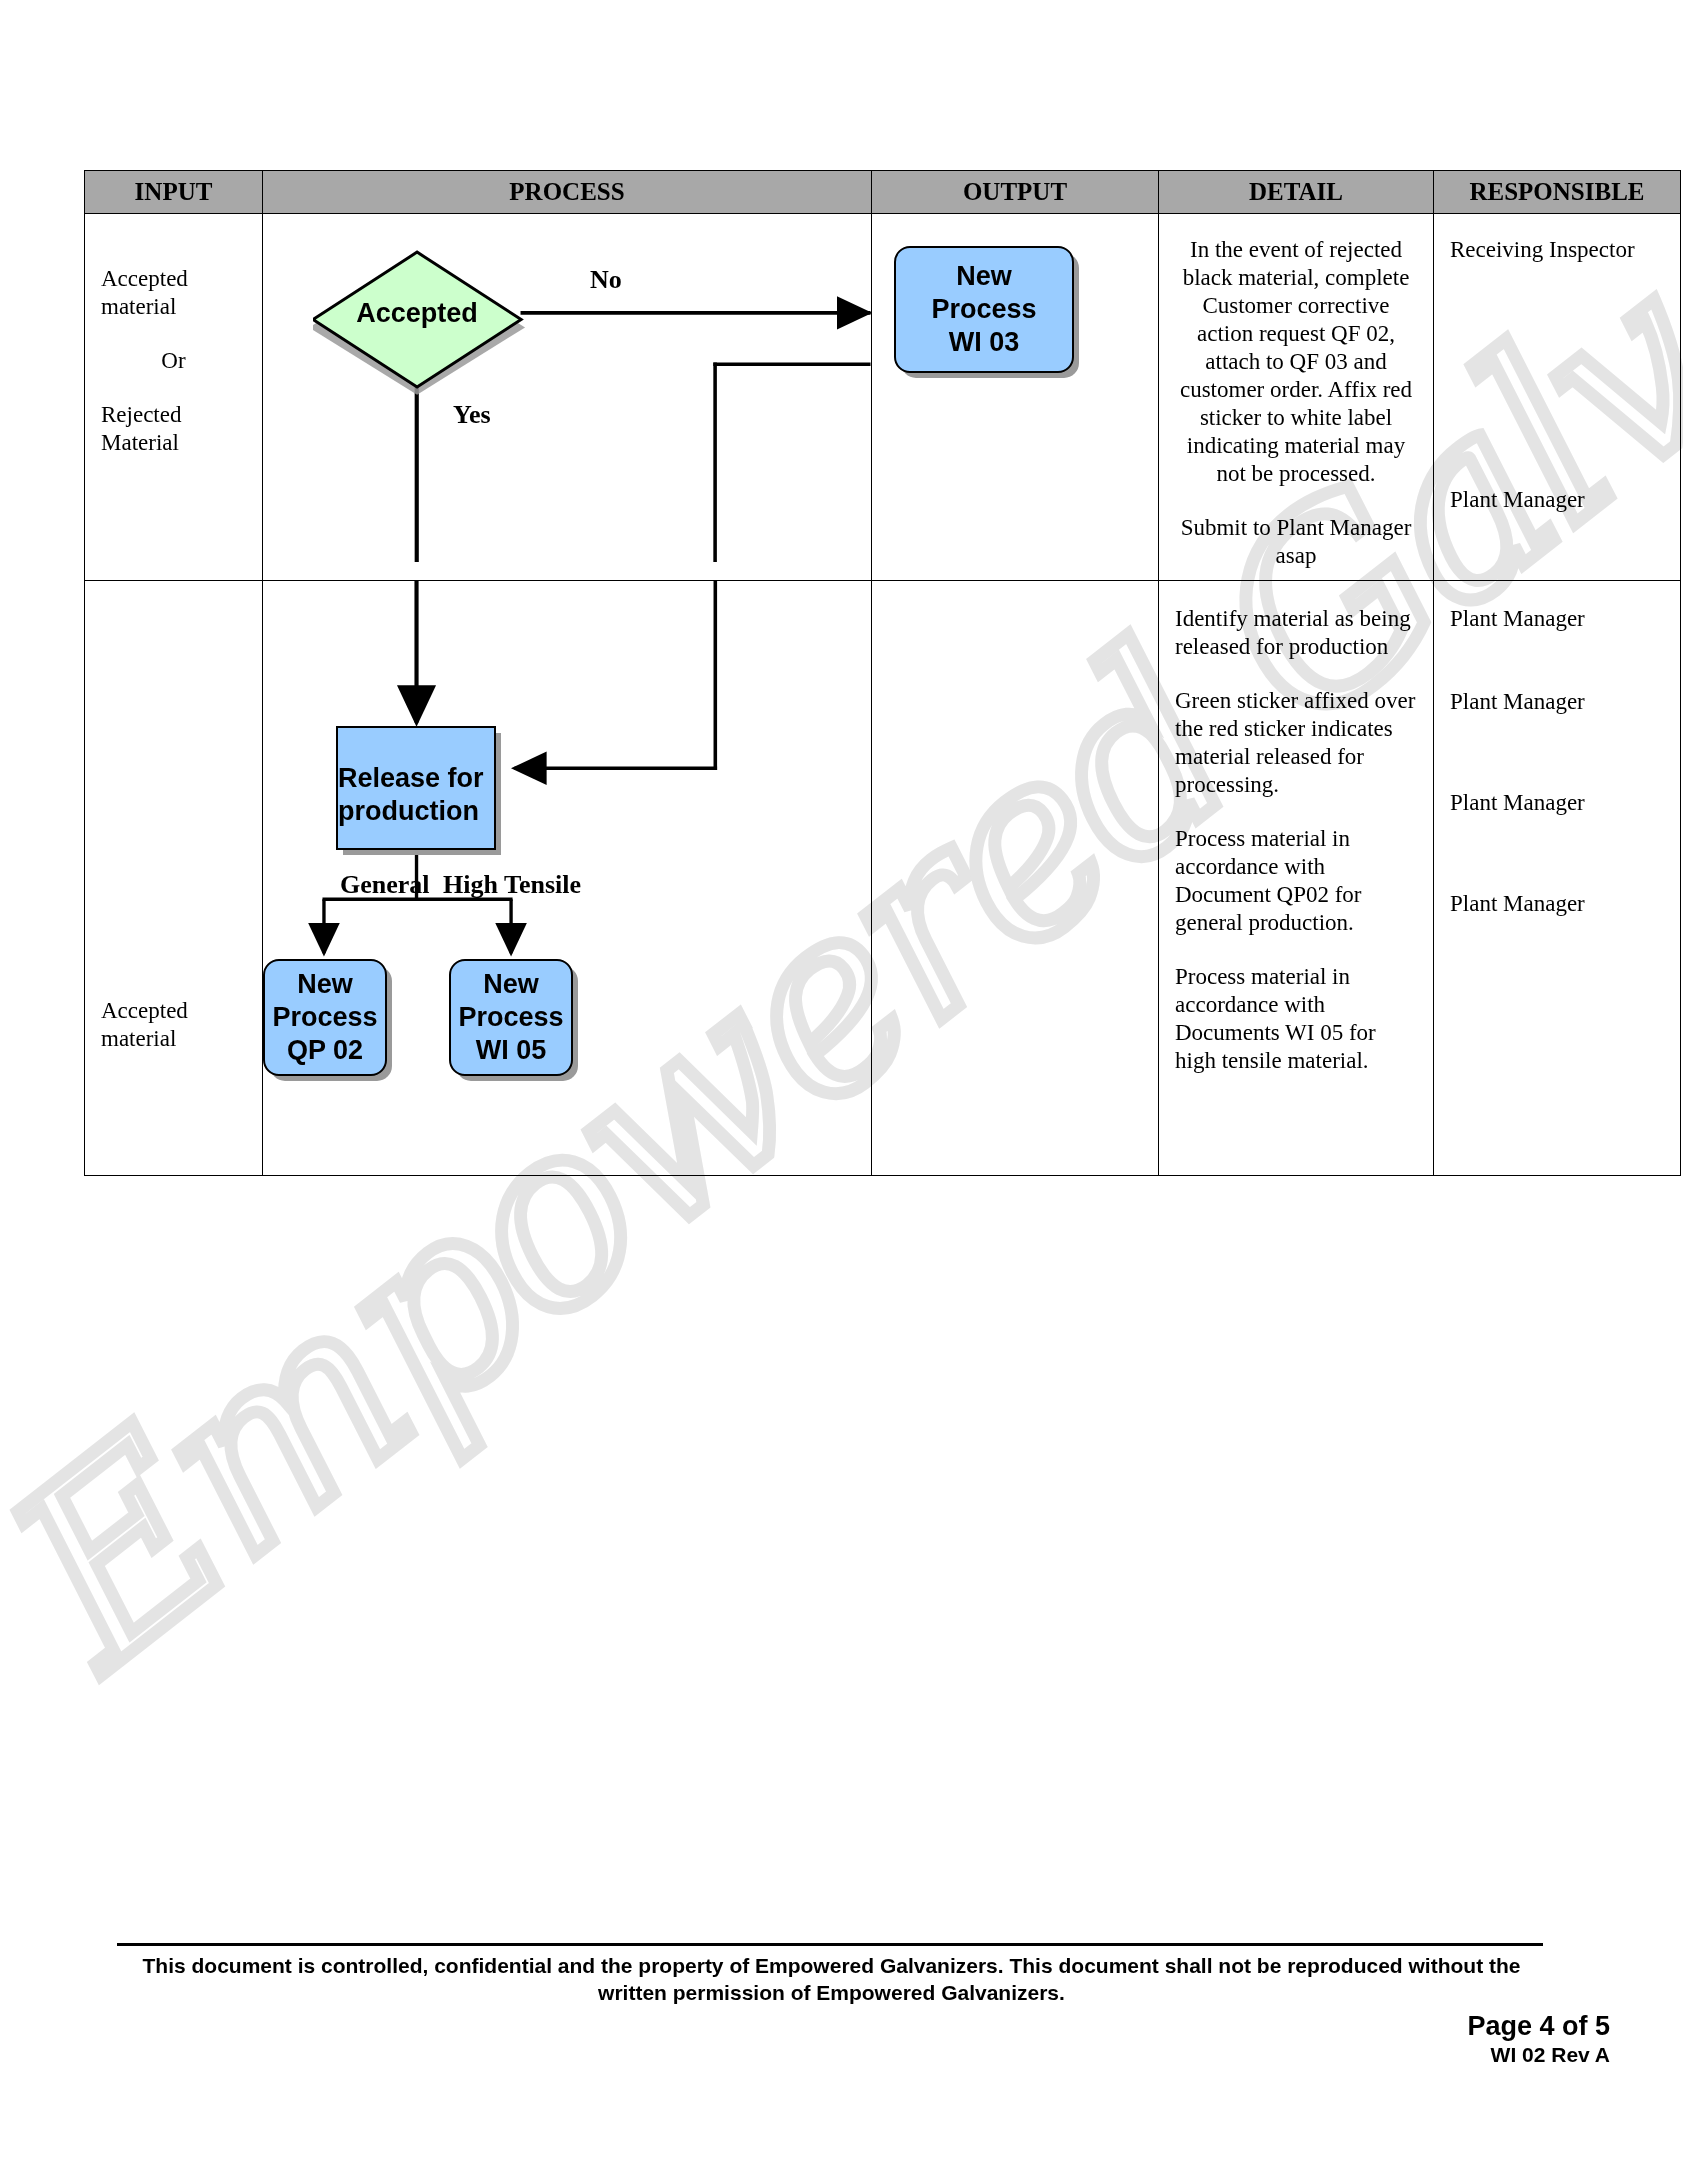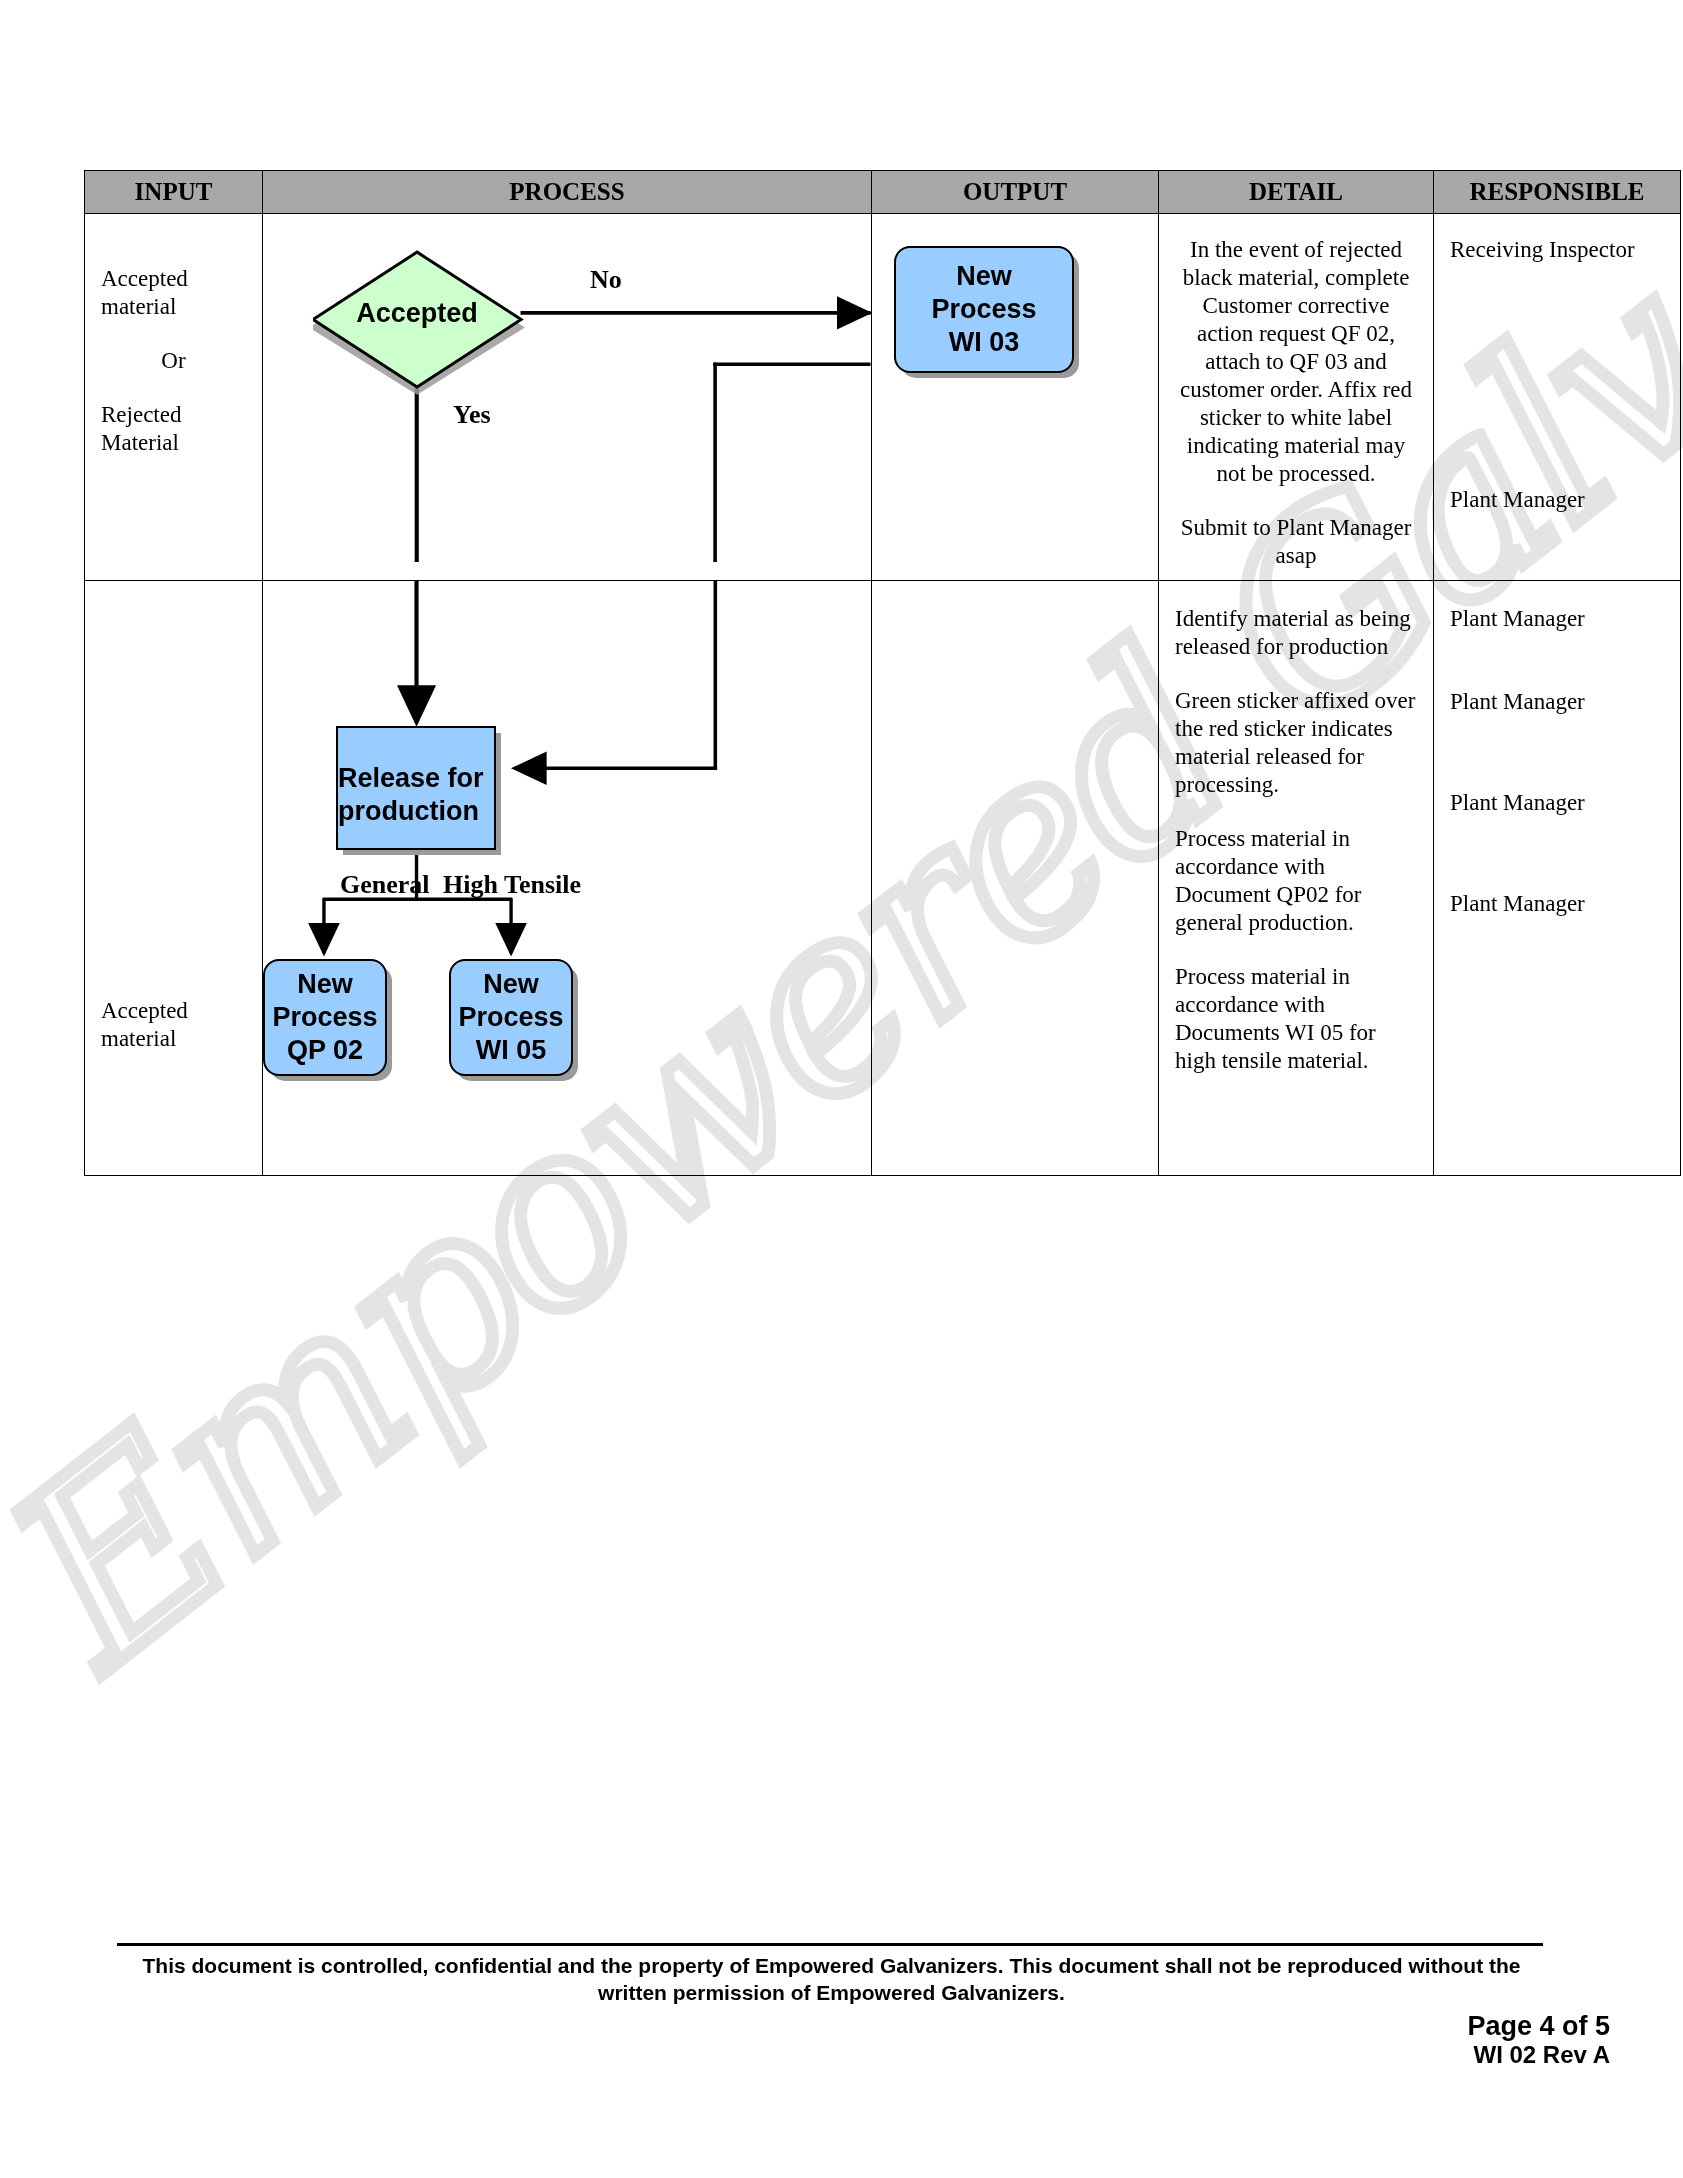--- a/index.html
+++ b/index.html
@@ -185,21 +185,21 @@
   #footer-page {
     position: absolute;
     right: 73px;
     top: 2010px;
     text-align: right;
     font-family: "Liberation Sans", "DejaVu Sans", sans-serif;
     font-weight: bold;
     color: #000;
   }
   #footer-page .pg { font-size: 27px; line-height: 32px; }
-  #footer-page .rev { font-size: 24px; line-height: 26px; }
+  #footer-page .rev { font-size: 21px; line-height: 26px; }
 </style>
 </head>
 <body>
 
 <svg id="watermark" viewBox="0 0 1700 2200" xmlns="http://www.w3.org/2000/svg" aria-hidden="true">
   <g transform="translate(105 1690) rotate(-38)">
     <text x="0" y="0">Empowered Galvanizers</text>
   </g>
 </svg>
 

